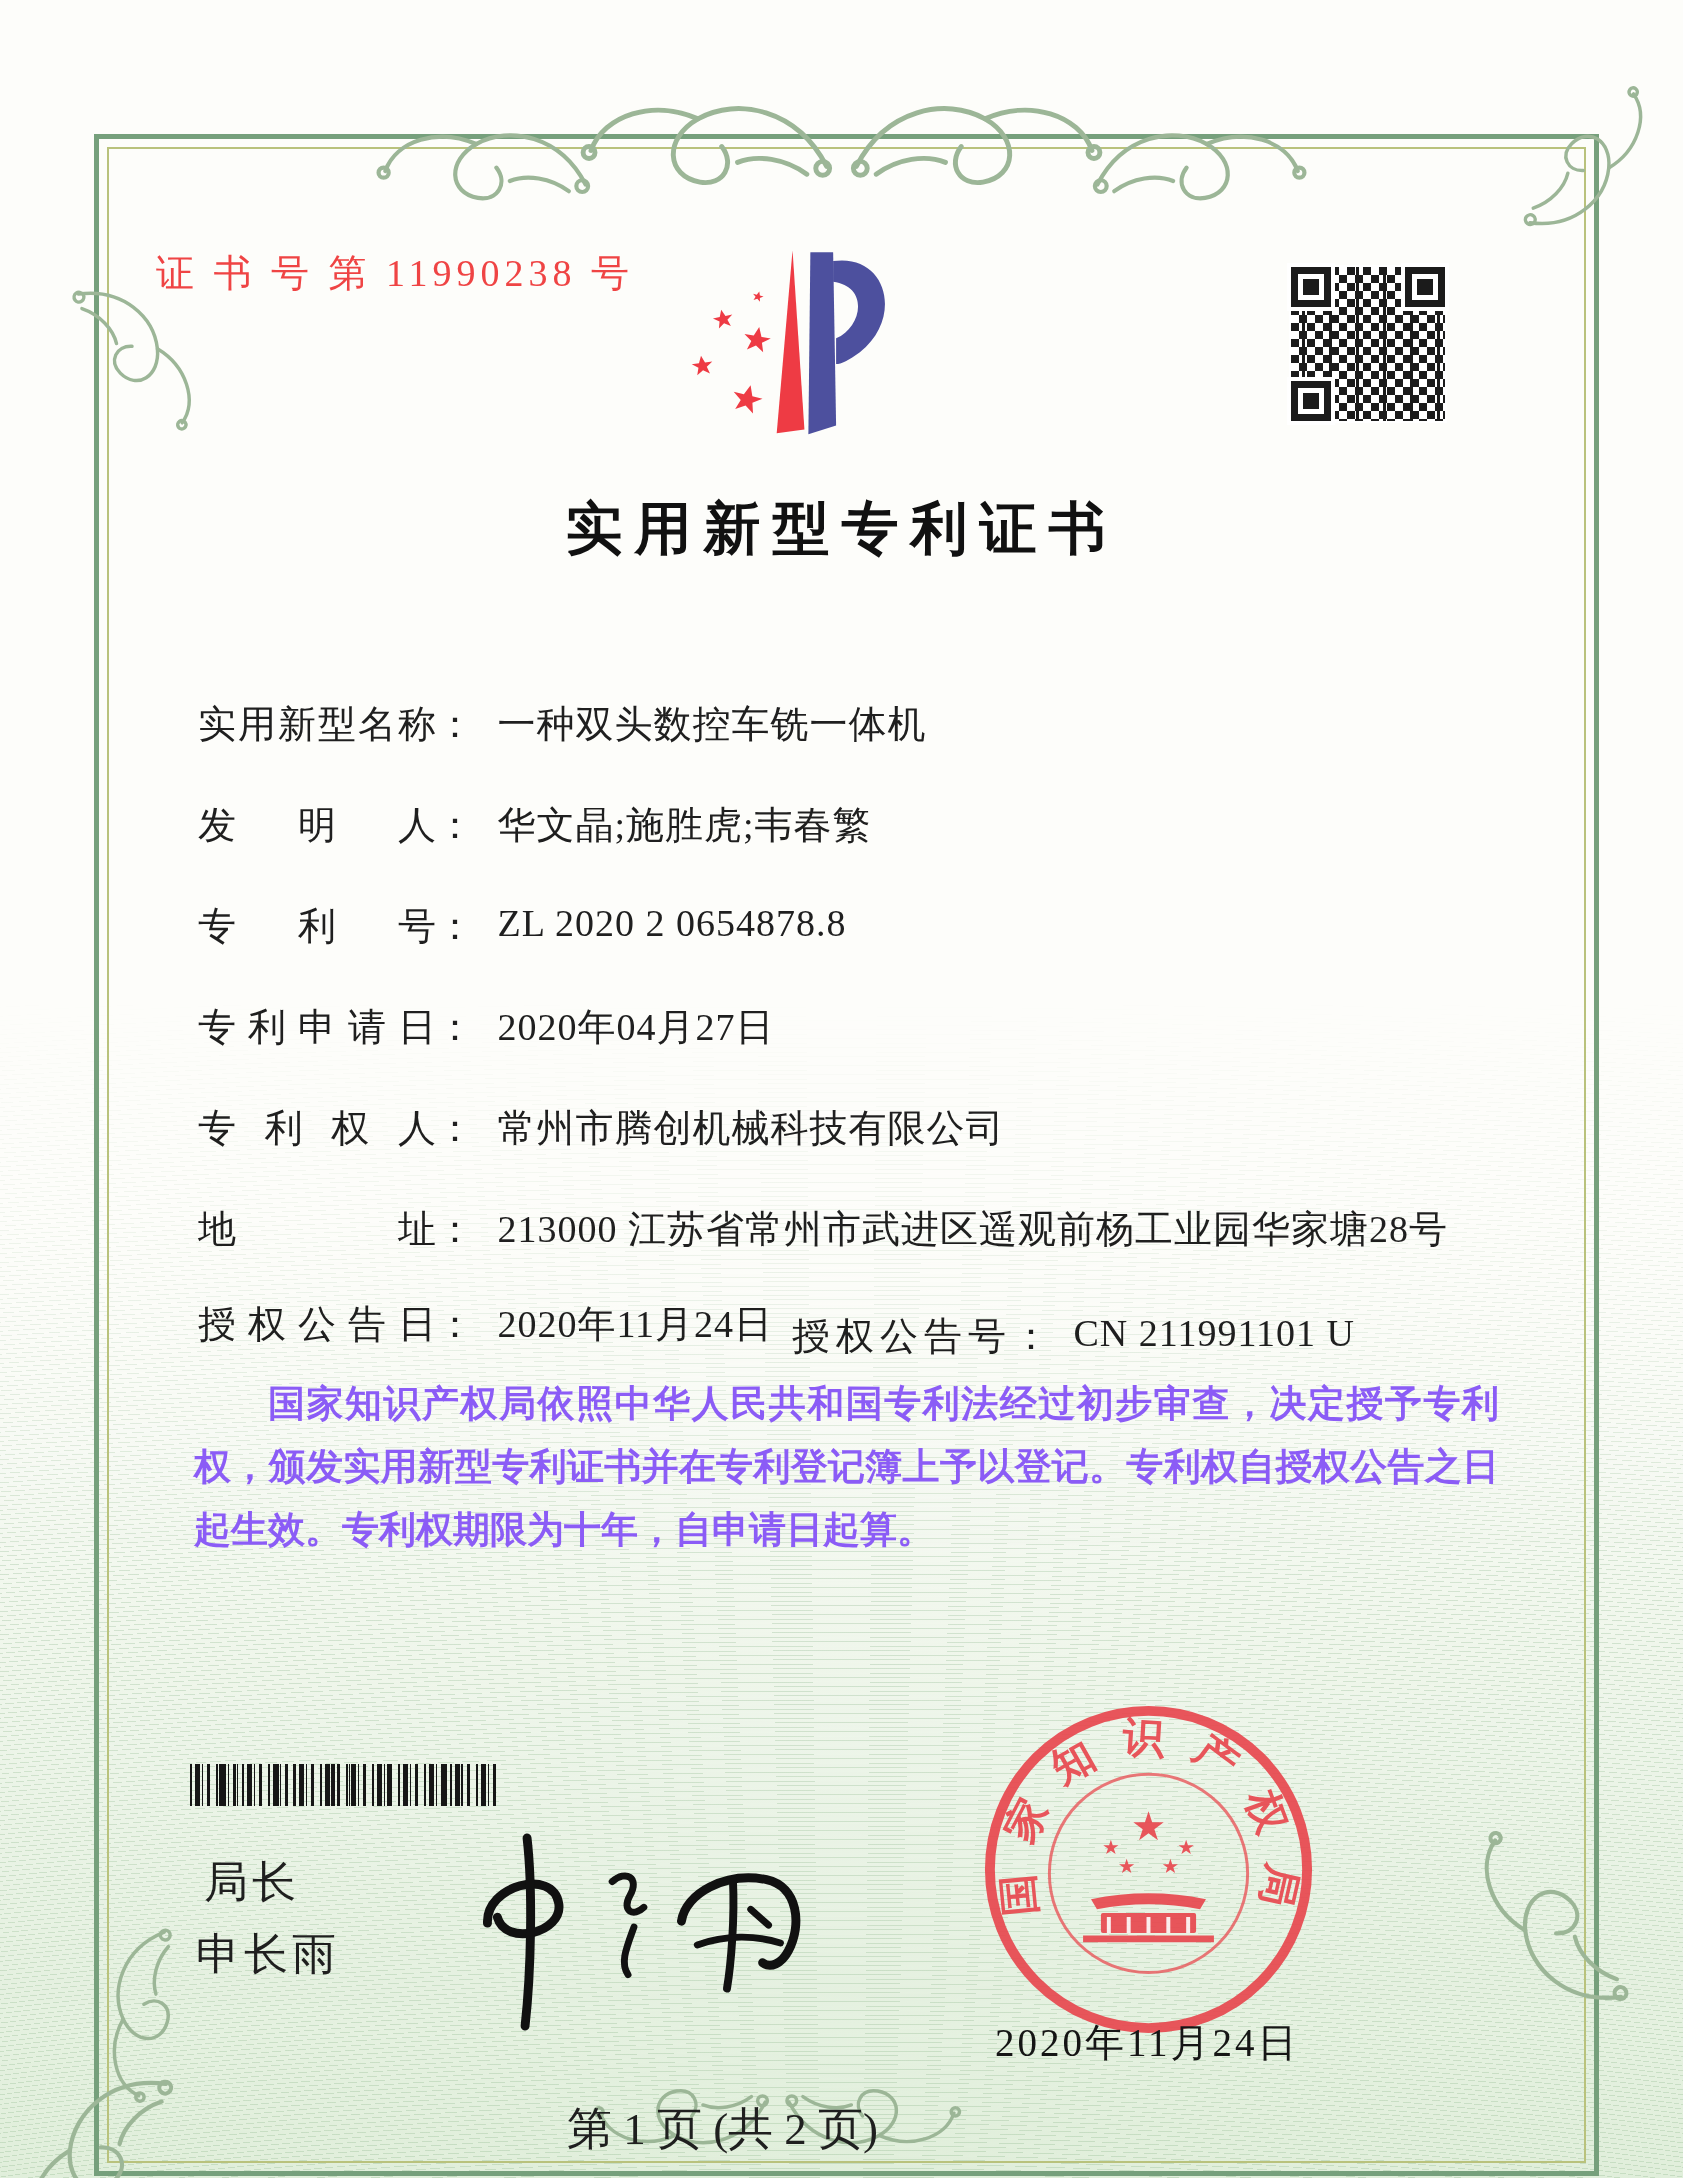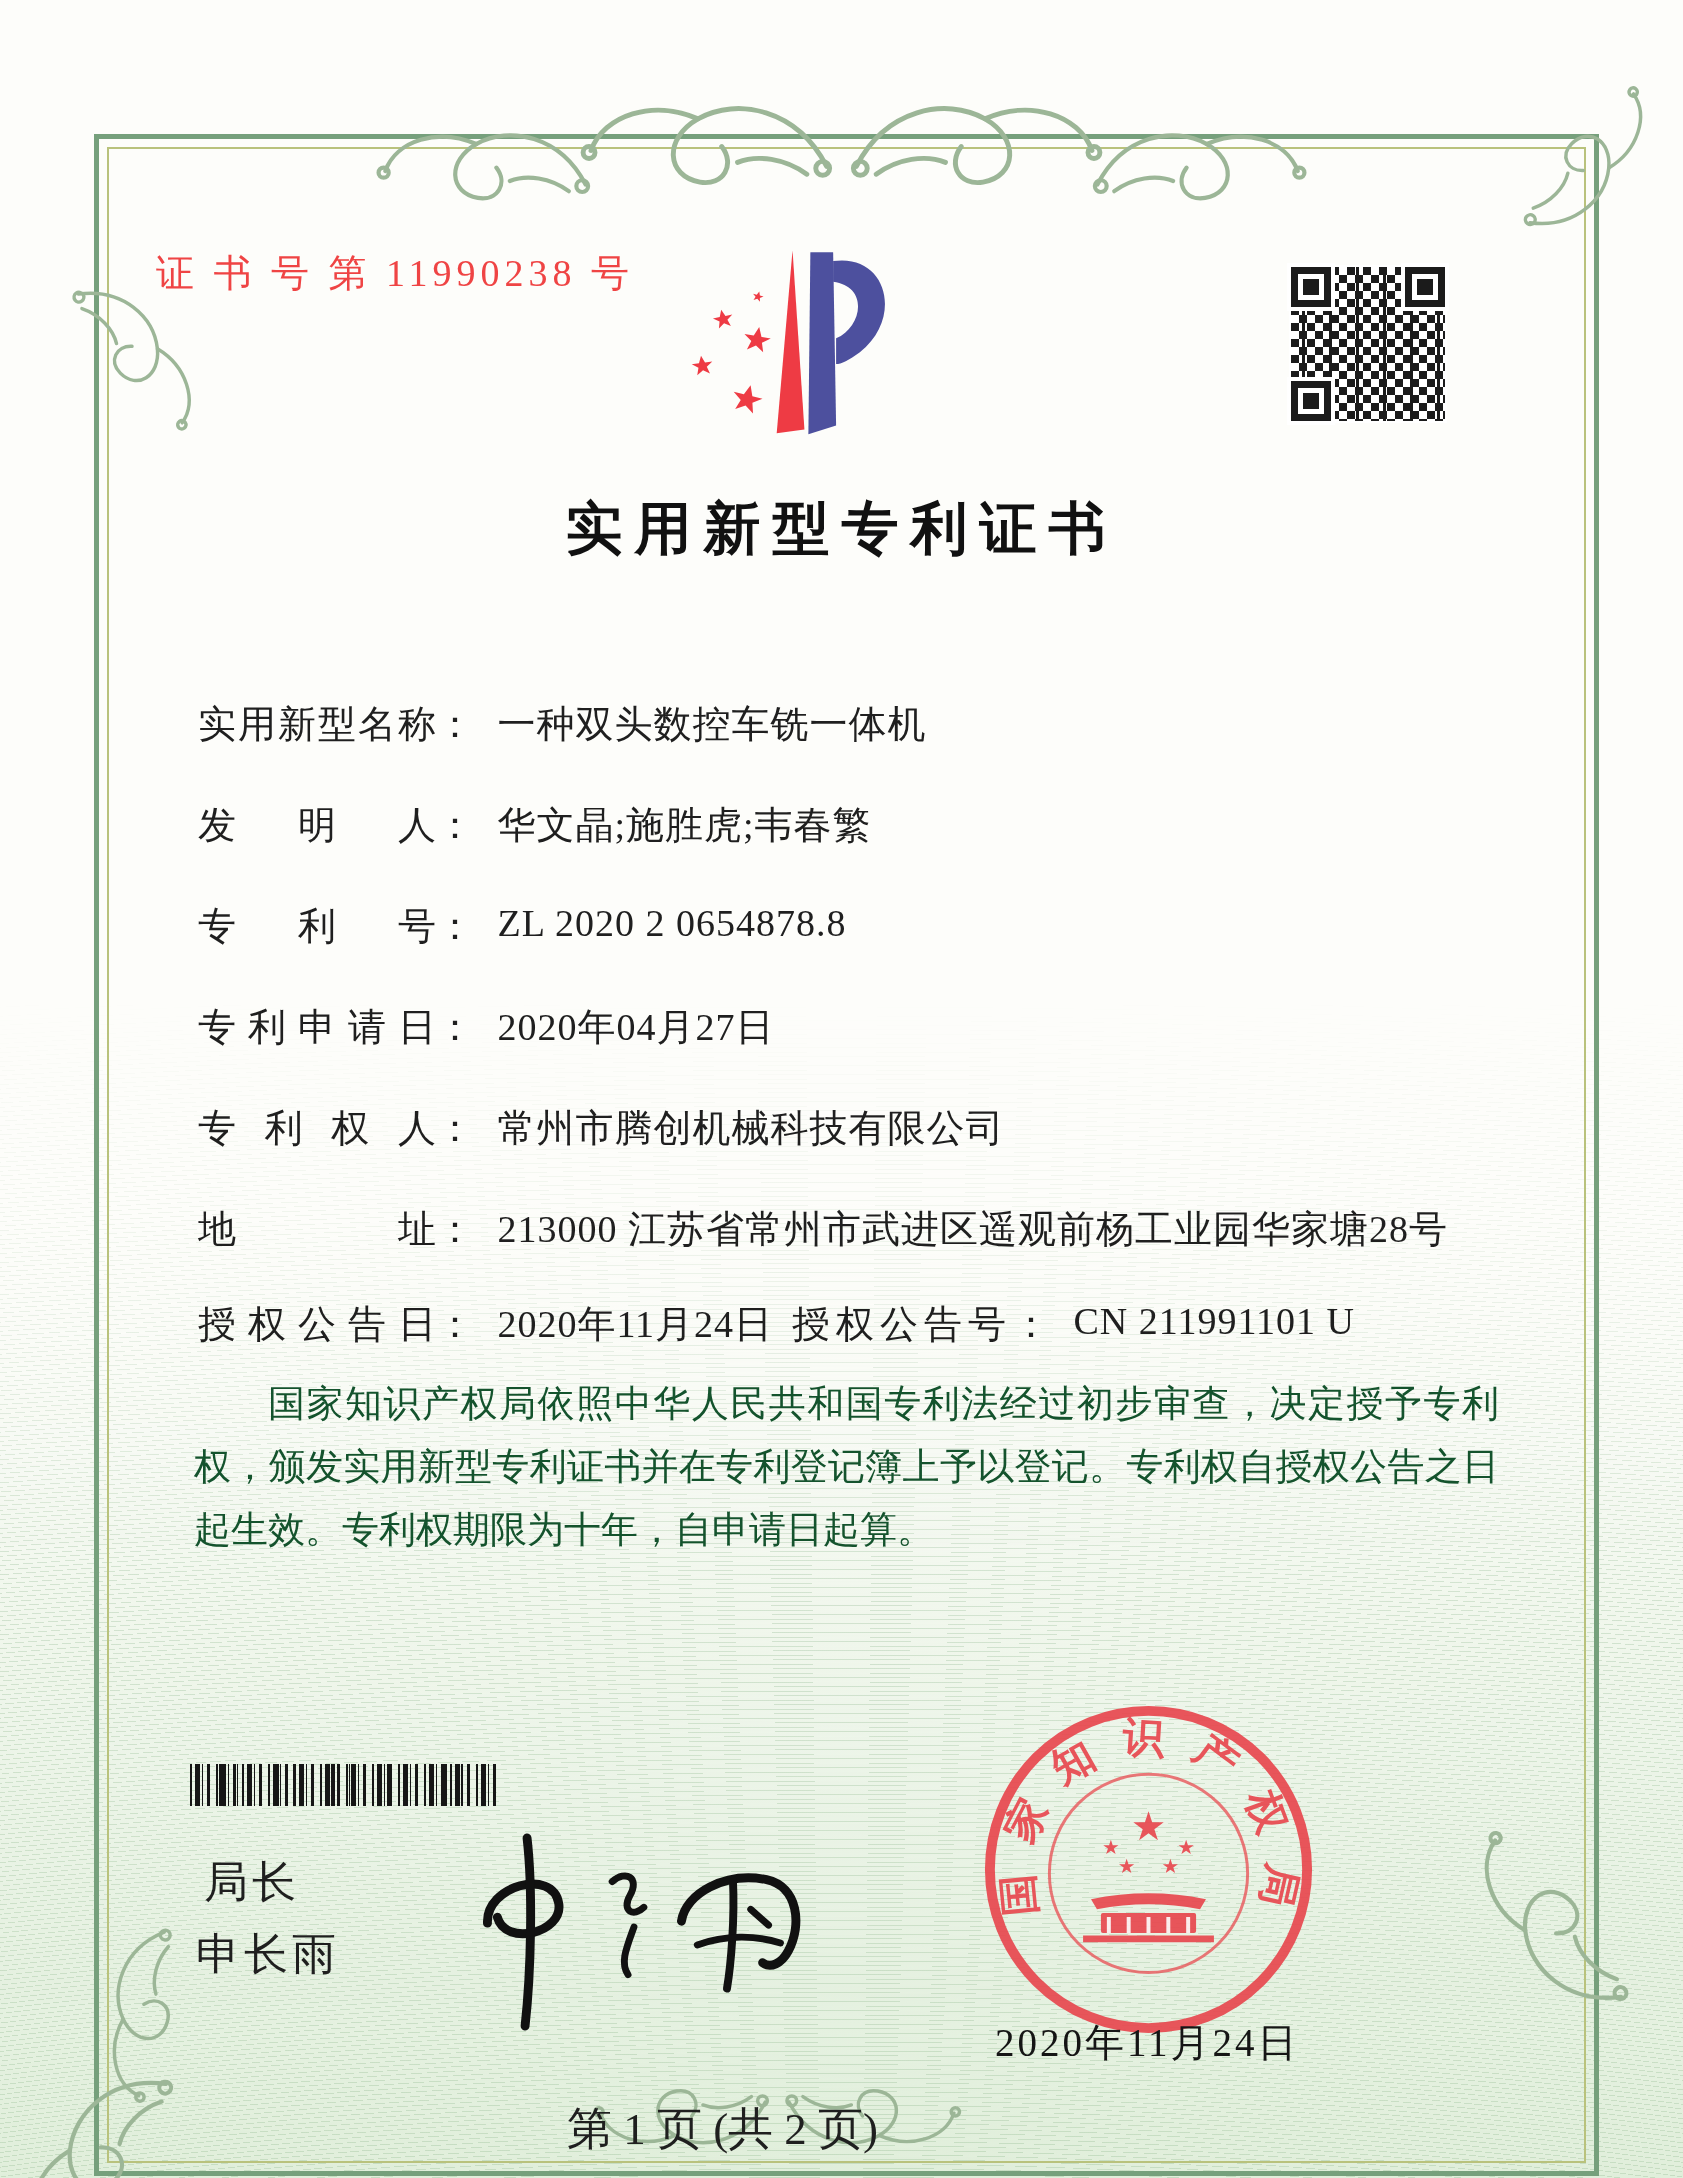--- a/index.html
+++ b/index.html
@@ -38,25 +38,25 @@
   }
   .field-row{
     left:198px;width:1307px;height:55px;font-size:38px;white-space:nowrap;
   }
   .flabel{
     display:inline-block;width:238px;vertical-align:top;
     text-align:justify;text-align-last:justify;-moz-text-align-last:justify;
   }
   .fcolon{display:inline-block;vertical-align:top;}
   .fvalue{display:inline-block;margin-left:14px;vertical-align:top;letter-spacing:1px;}
-  .fgroup2{position:absolute;left:594px;top:0;}
+  .fgroup2{position:absolute;left:594px;top:12px;}
   .fgroup2 .flabel{width:auto;letter-spacing:6px;text-align-last:auto;}
   .body-text{
     left:194px;top:1372px;width:1305px;font-size:37px;line-height:63px;
-    text-align:justify;color:#14532d;
+    text-align:justify;color:#8b5cf6;font-weight:bold;
   }
   .body-text p{margin:0;text-indent:2em;}
   .barcode{
     left:190px;top:1764px;width:309px;height:42px;z-index:3;
     background:
       repeating-linear-gradient(90deg,
         #161616 0 2px, transparent 2px 5px,
         #161616 5px 10px, transparent 10px 12px,
         #161616 12px 13px, transparent 13px 17px,
         #161616 17px 20px, transparent 20px 26px),

